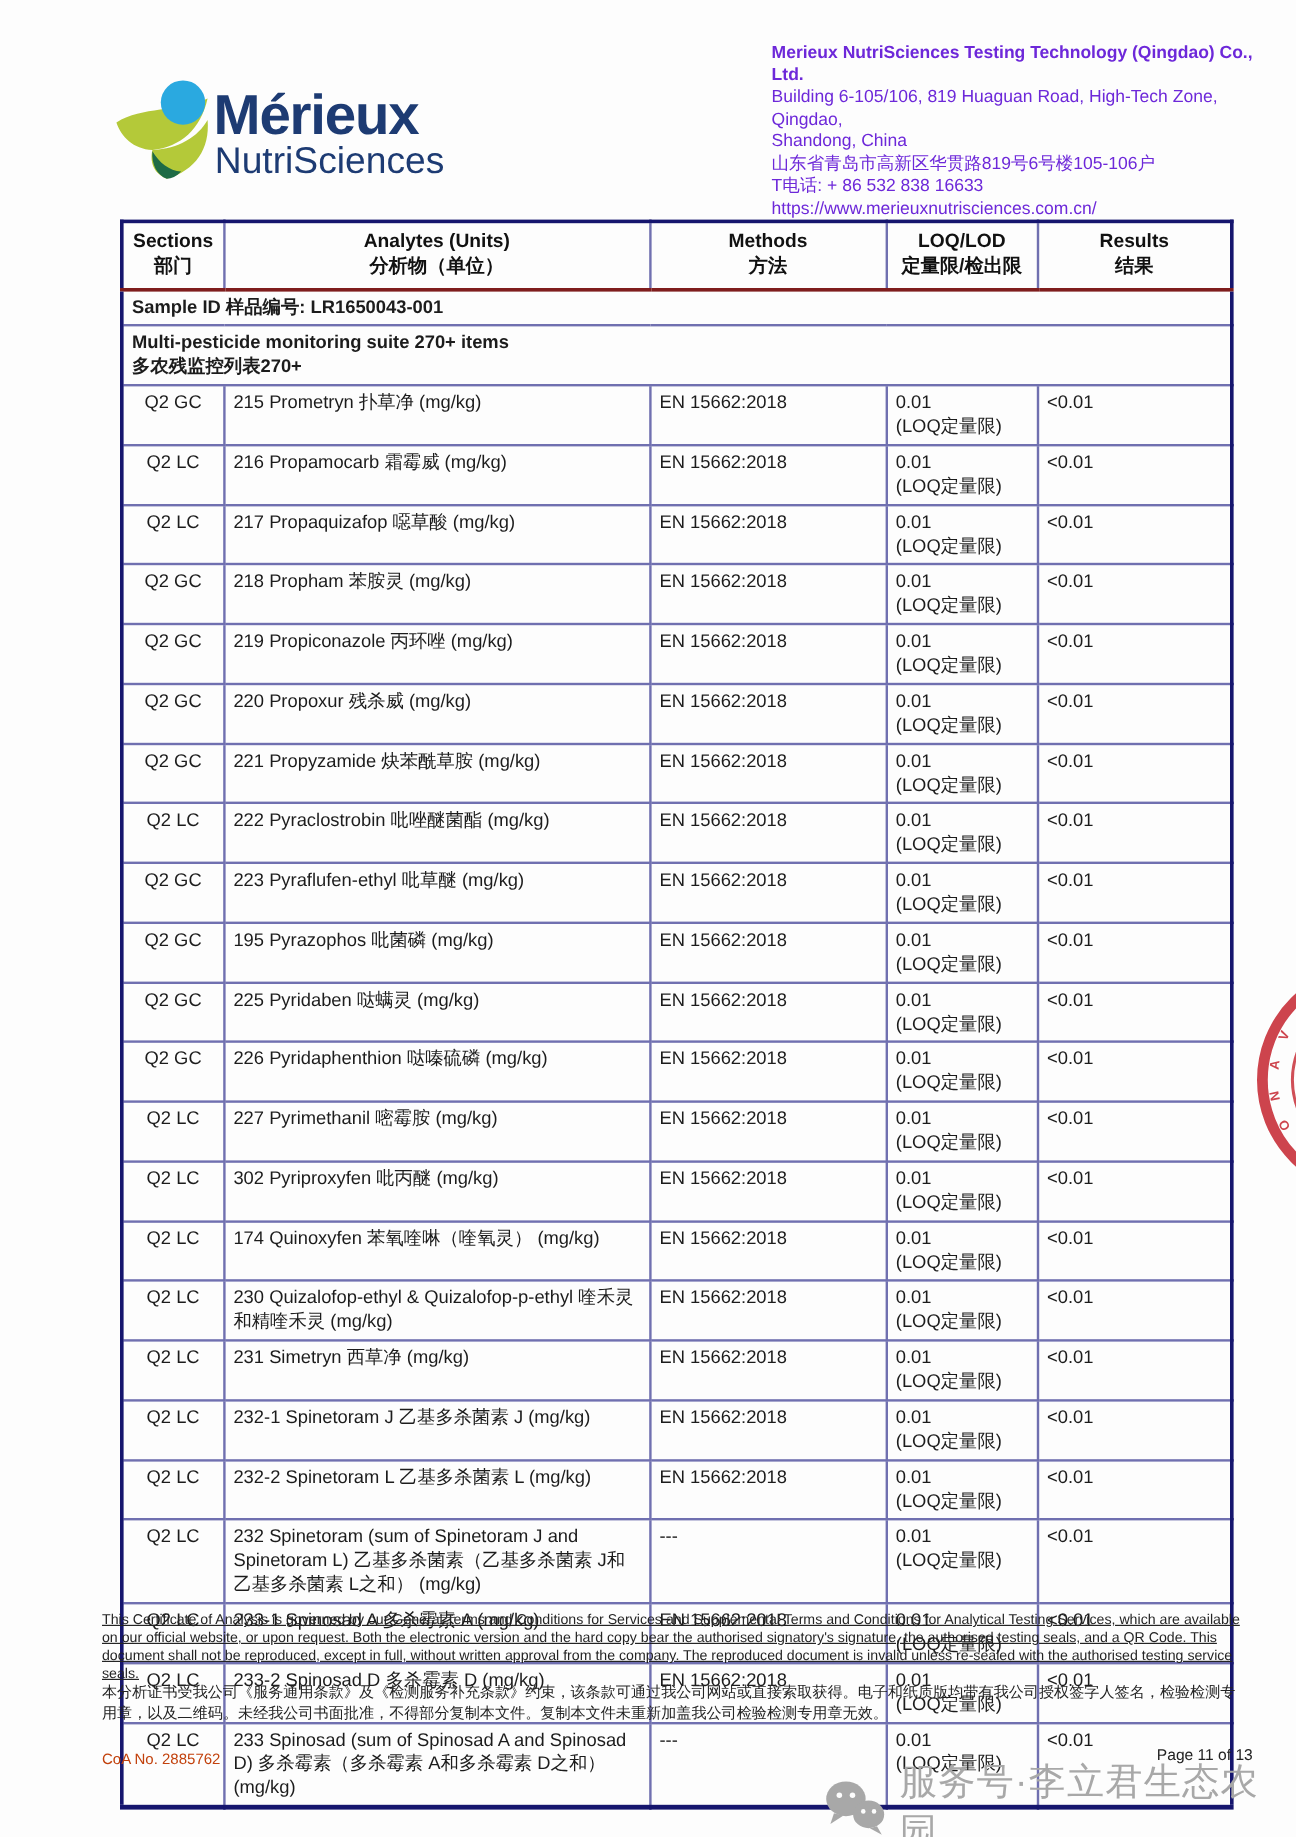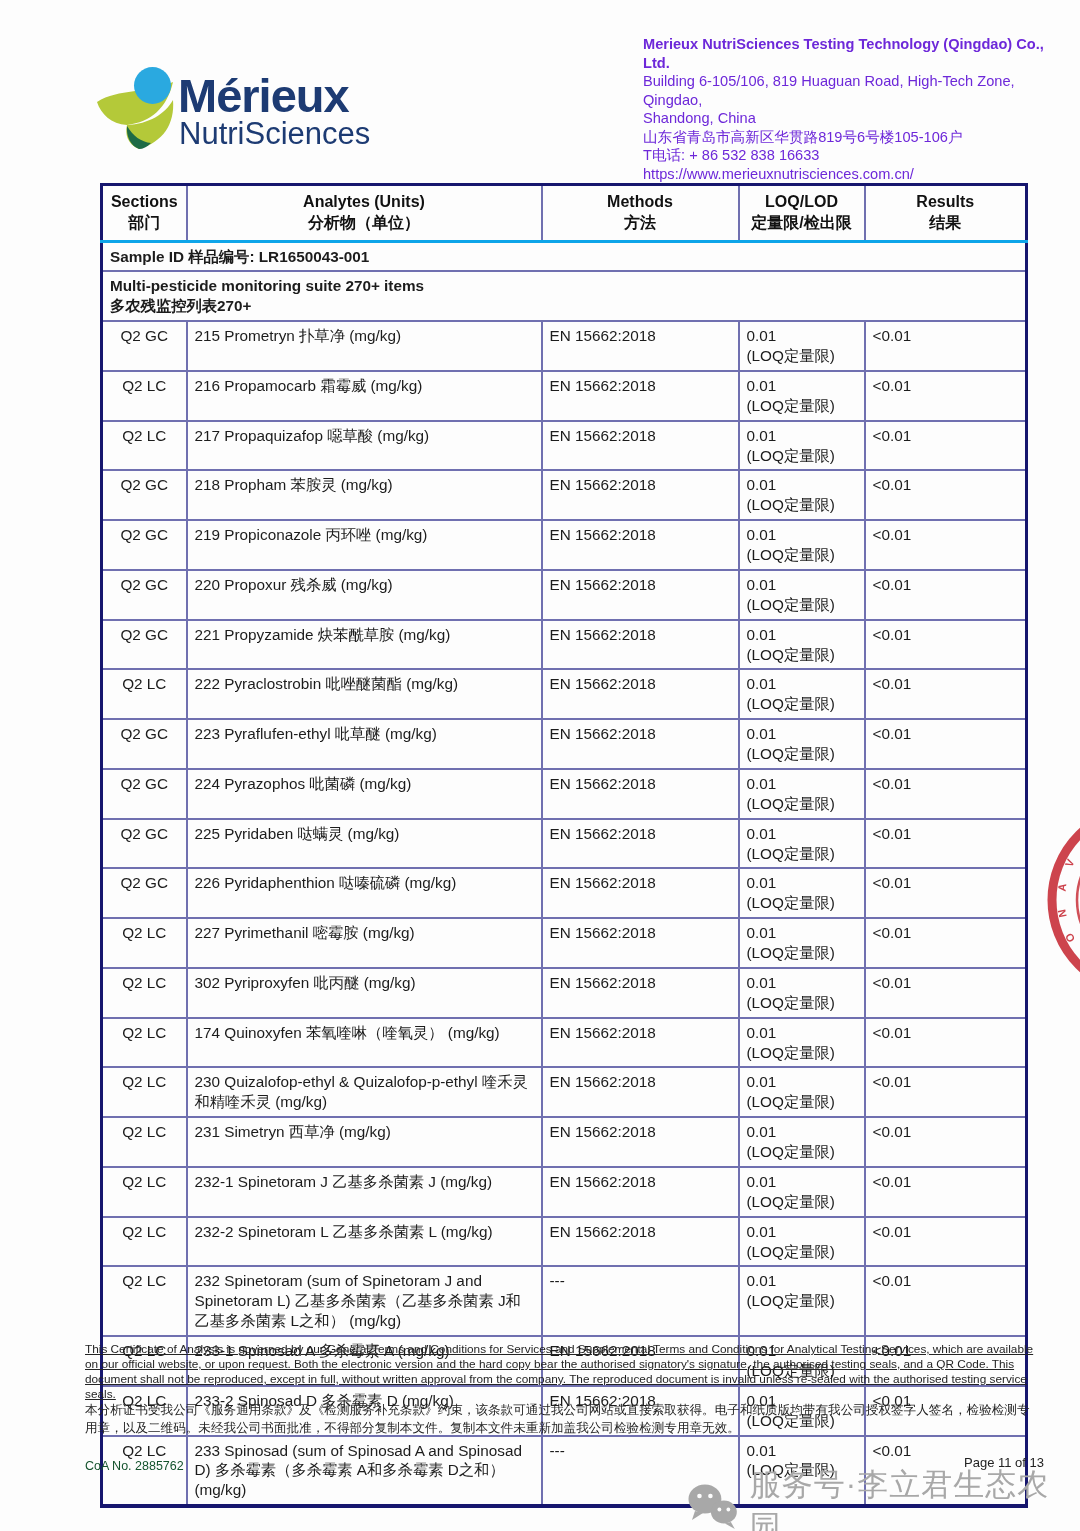--- a/index.html
+++ b/index.html
@@ -25,33 +25,33 @@
 
   
   table.results { position:absolute; left:100px; top:183px; width:925px;
                   border-collapse:collapse; table-layout:fixed;
                   border:3px solid #16166e; border-bottom-width:4px; }
   table.results th, table.results td { border:2px solid #7070b0; }
   table.results th {
     font-weight:bold; font-size:16px; padding:6px 4px; text-align:center;
     vertical-align:middle; white-space:pre-line; line-height:1.3; color:#111;
   }
-  table.results th { border-bottom:3px solid #0ea5e9; }
+  table.results th { border-bottom:3px solid #7f1d1d; }
   table.results td { font-size:15.3px; padding:4px 7px; vertical-align:top; line-height:1.3; }
   .row-sample td { font-weight:bold; font-size:16.5px; padding:9px 10px 8px 10px; }
   .row-suite td  { font-weight:bold; font-size:16px; padding:7px 10px; white-space:pre-line; line-height:1.5; }
   .c-section { text-align:center; padding-left:2px; padding-right:2px; }
   .c-loq { white-space:pre-line; }
 
   
   .footer-en { position:absolute; left:85px; top:1342px; width:952px;
                font-size:11.8px; line-height:1.27; color:#242424;text-decoration:underline; }
   .footer-zh { position:absolute; left:85px; top:1402px; width:952px;
                font-size:12.6px; line-height:1.42; color:#242424; }
-  .coa    { position:absolute; left:85px;  top:1459px; font-size:12.5px; color:#14532d; }
+  .coa    { position:absolute; left:85px;  top:1459px; font-size:12.5px; color:#c2410c; }
   .pageno { position:absolute; right:36px; top:1455px; font-size:13px; color:#222; }
 
   .watermark { position:absolute; left:686px; top:1464px; display:flex;
                align-items:center; gap:10px; color:#a8a8a8; }
   .watermark-text { font-size:31px; letter-spacing:1px; color:#a8a8a8; }
 
   
   .stamp { position:absolute; left:1030px; top:798px; width:120px; height:204px; }
 </style>
 </head>
@@ -180,21 +180,21 @@
         <tr class="data-row">
       <td class="c-section">Q2 GC</td>
       <td class="c-analyte">223 Pyraflufen-ethyl 吡草醚 (mg/kg)</td>
       <td class="c-method">EN 15662:2018</td>
       <td class="c-loq">0.01
 (LOQ定量限)</td>
       <td class="c-result">&lt;0.01</td>
     </tr>
         <tr class="data-row">
       <td class="c-section">Q2 GC</td>
-      <td class="c-analyte">224 Pyrazophos 吡菌磷 (mg/kg)</td>
+      <td class="c-analyte">195 Pyrazophos 吡菌磷 (mg/kg)</td>
       <td class="c-method">EN 15662:2018</td>
       <td class="c-loq">0.01
 (LOQ定量限)</td>
       <td class="c-result">&lt;0.01</td>
     </tr>
         <tr class="data-row">
       <td class="c-section">Q2 GC</td>
       <td class="c-analyte">225 Pyridaben 哒螨灵 (mg/kg)</td>
       <td class="c-method">EN 15662:2018</td>
       <td class="c-loq">0.01

